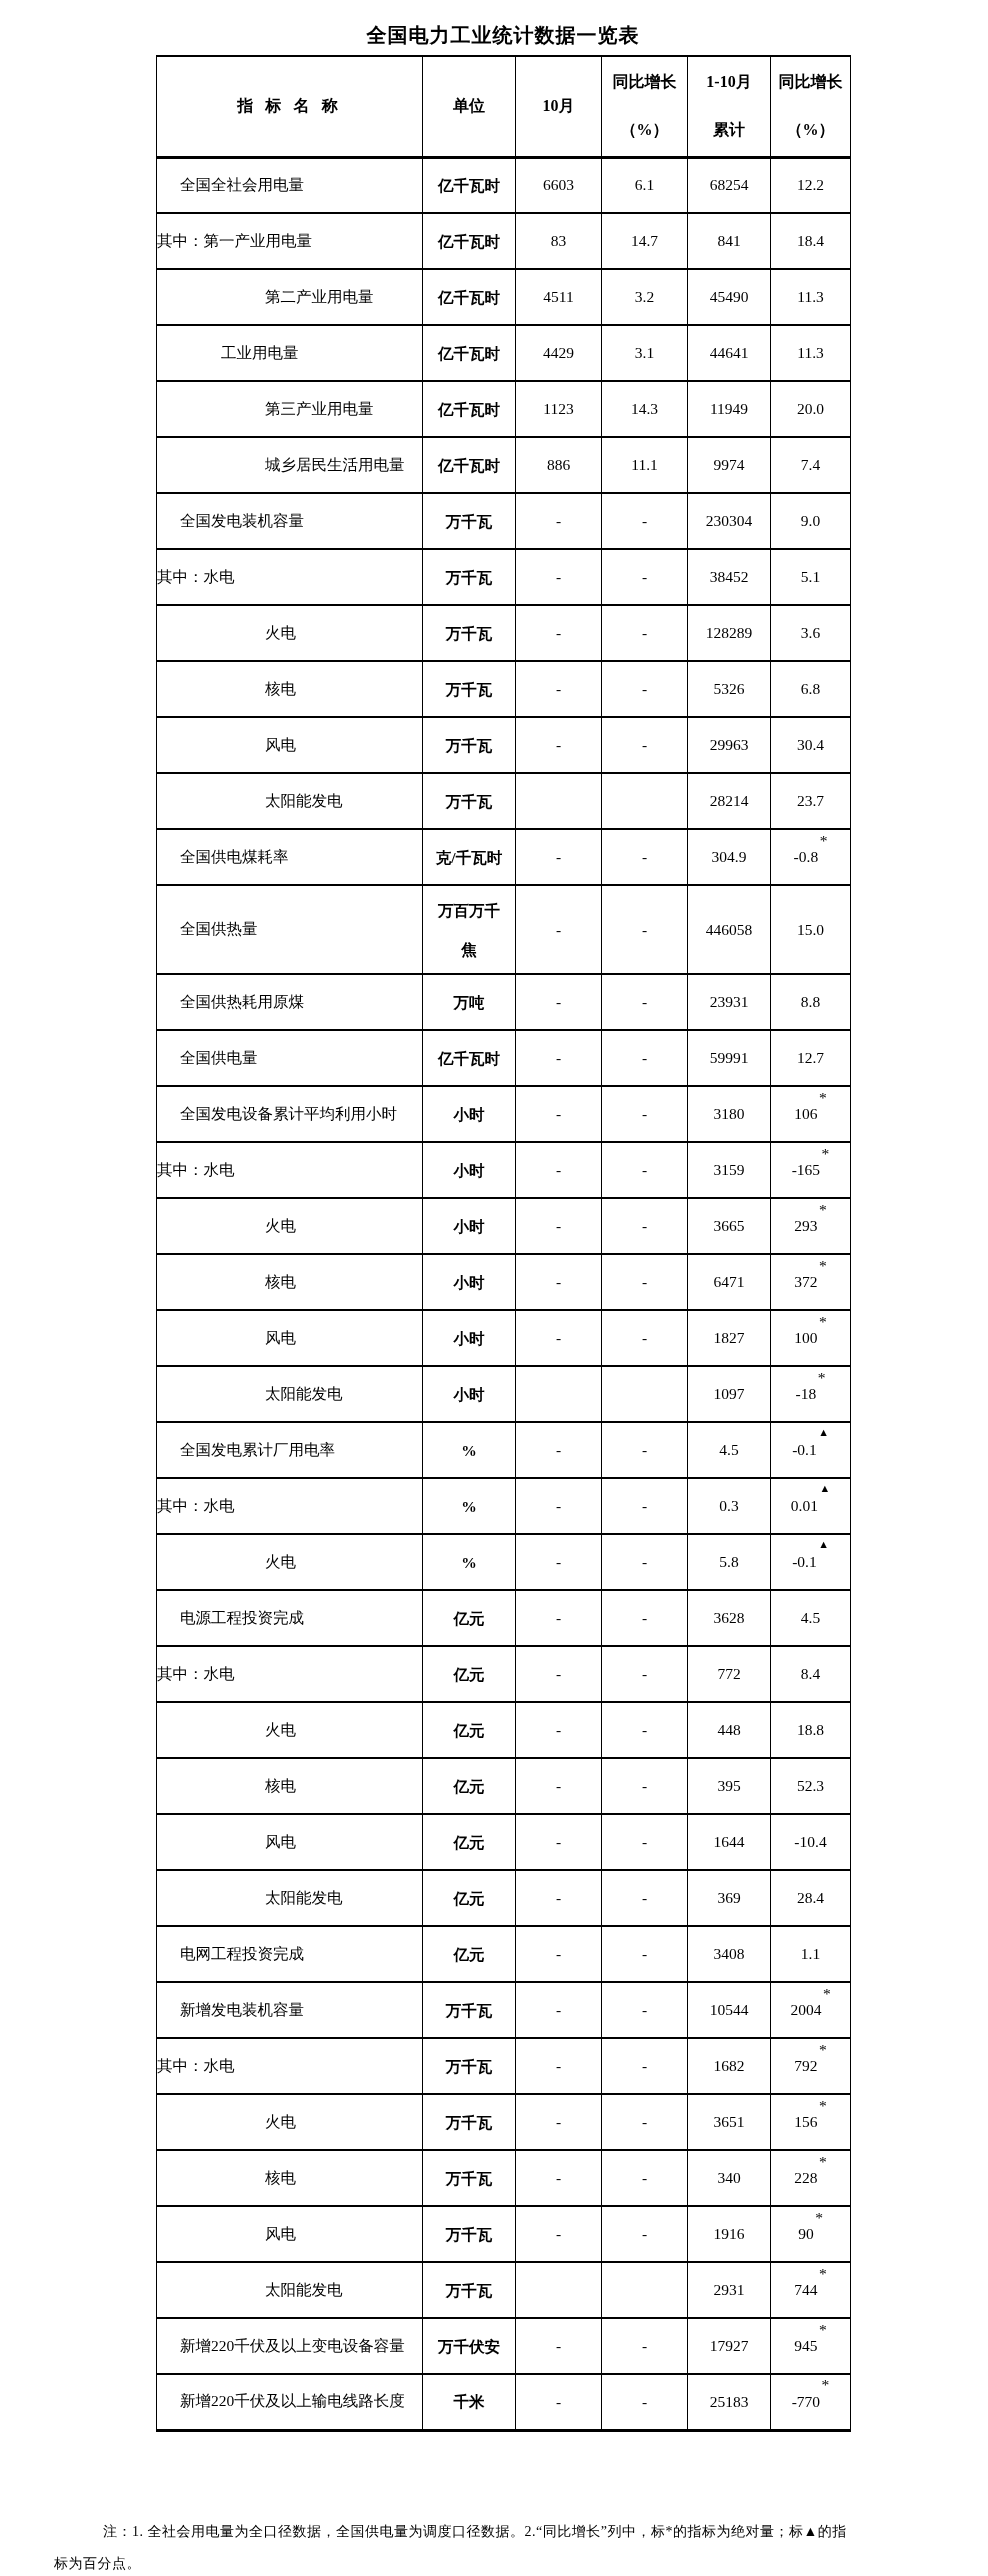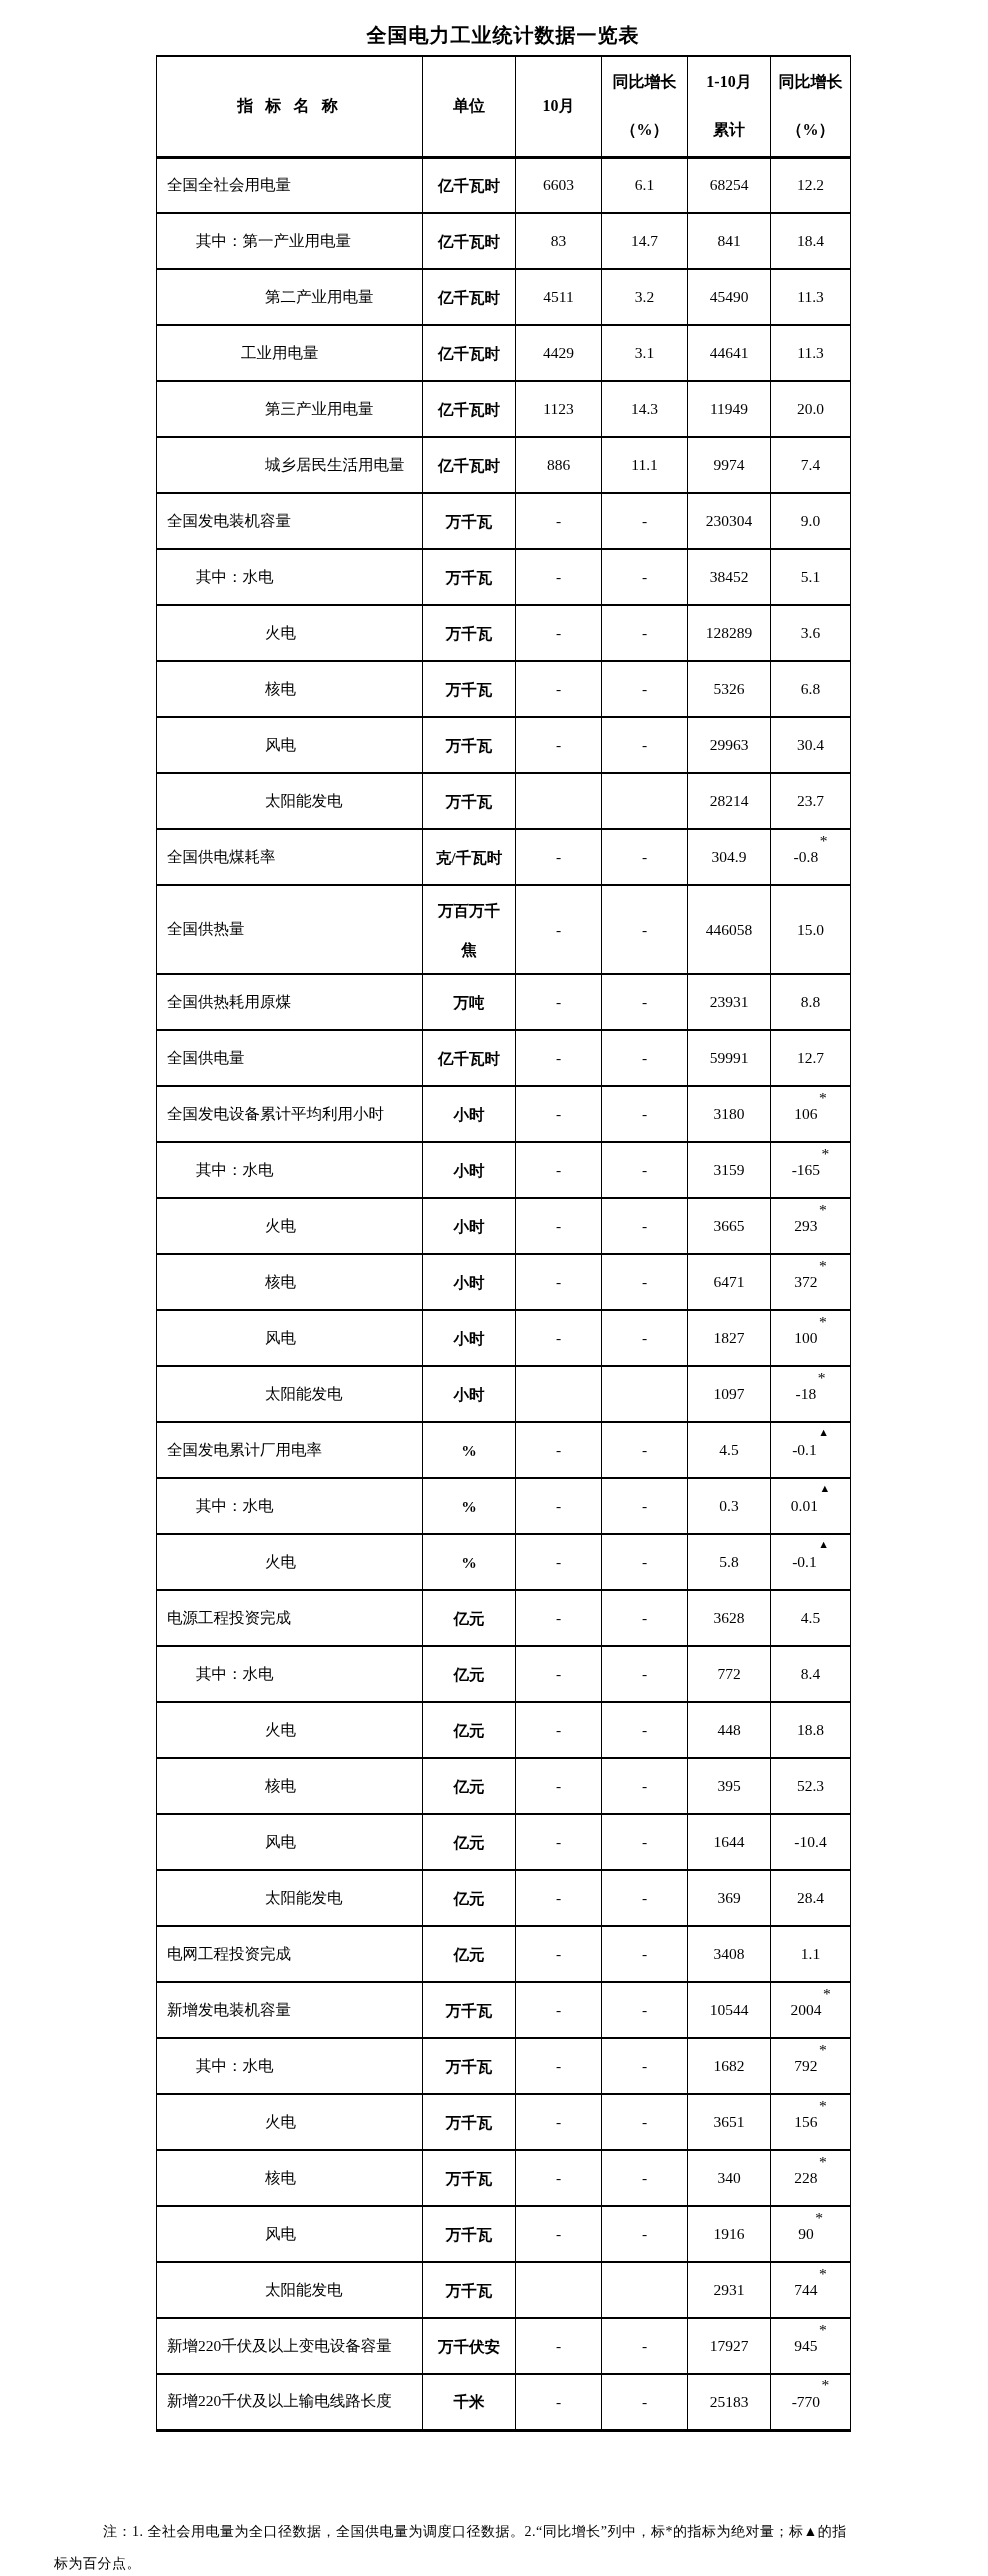--- a/index.html
+++ b/index.html
@@ -26,24 +26,24 @@
     overflow:hidden;
   }
   thead tr{height:101px;}
   thead th{border-bottom-width:3.1px;font-weight:700;font-size:16px;}
   th.ind-hdr{letter-spacing:4.1px;}
   .hdr2 span{display:block;line-height:18.5px;}
   .hdr2 span + span{margin-top:29px;}
   tbody tr{height:56px;}
   tbody tr.tall{height:89px;}
   td.lab{text-align:left;}
-  td.lab.ind0{padding-left:10px;}
-  td.lab.ind1{padding-left:39px;}
+  td.lab.ind0{padding-left:23px;}
+  td.lab.ind1{}
   td.lab.ind2{padding-left:108px;}
-  td.lab.ind3{padding-left:84px;}
+  td.lab.ind3{padding-left:64px;}
   td.unit{white-space:pre-line;line-height:39px;font-weight:bold;}
   sup.mark{position:relative;line-height:0;margin-left:1.5px;}
   sup.mark-star{font-size:15.5px;top:-10.3px;}
   sup.mark-tri{font-size:10.8px;top:-12.4px;}
   .footnote{
     position:absolute;left:54px;top:2516px;width:935px;
     font-size:14px;line-height:32px;letter-spacing:0.5px;
   }
   .footnote .fn-line1{text-indent:49px;}
 </style>

